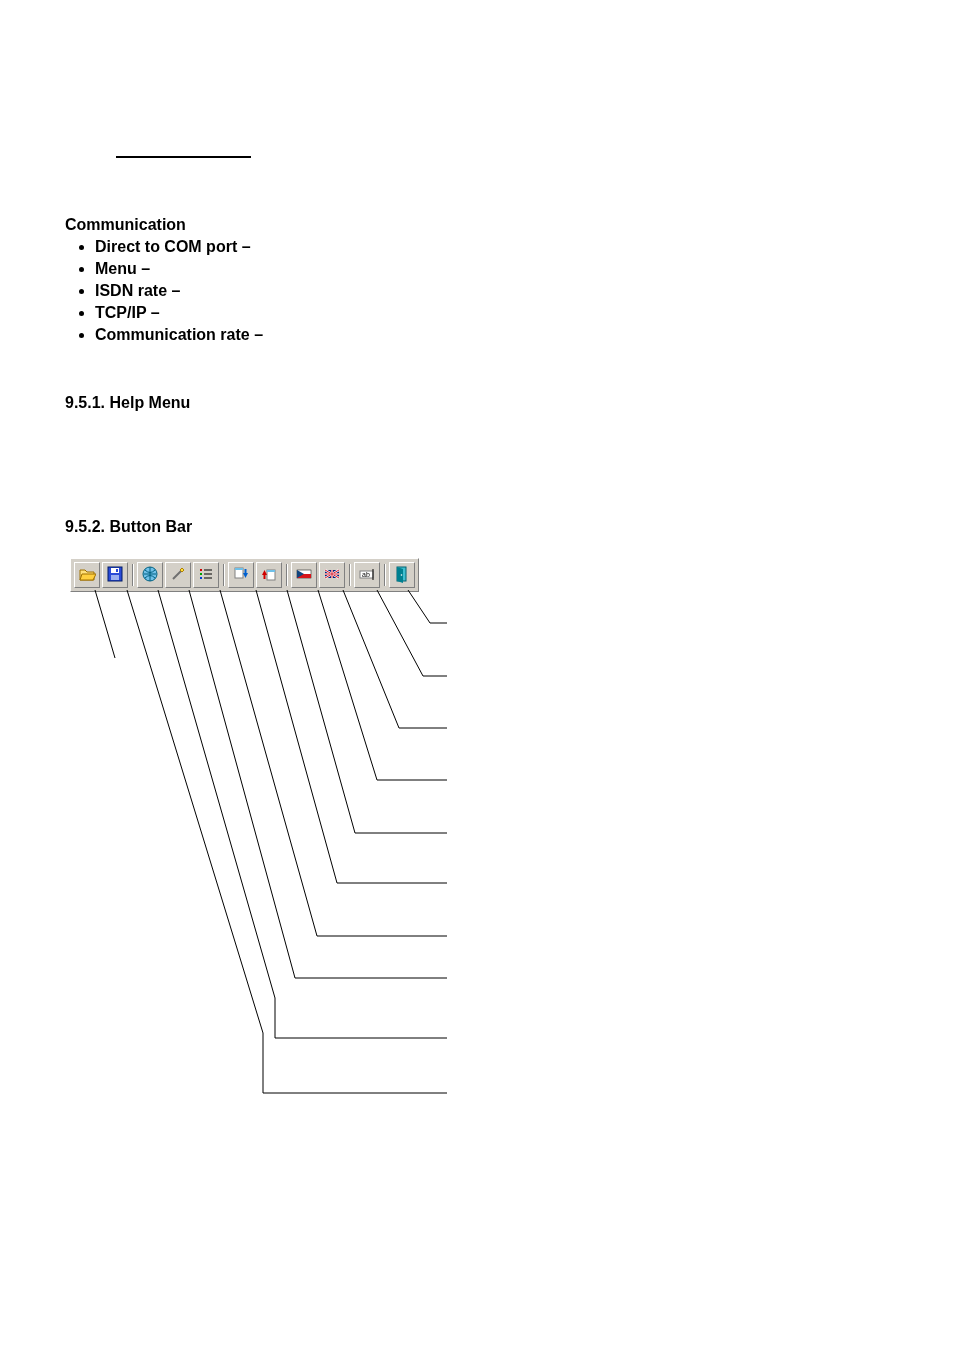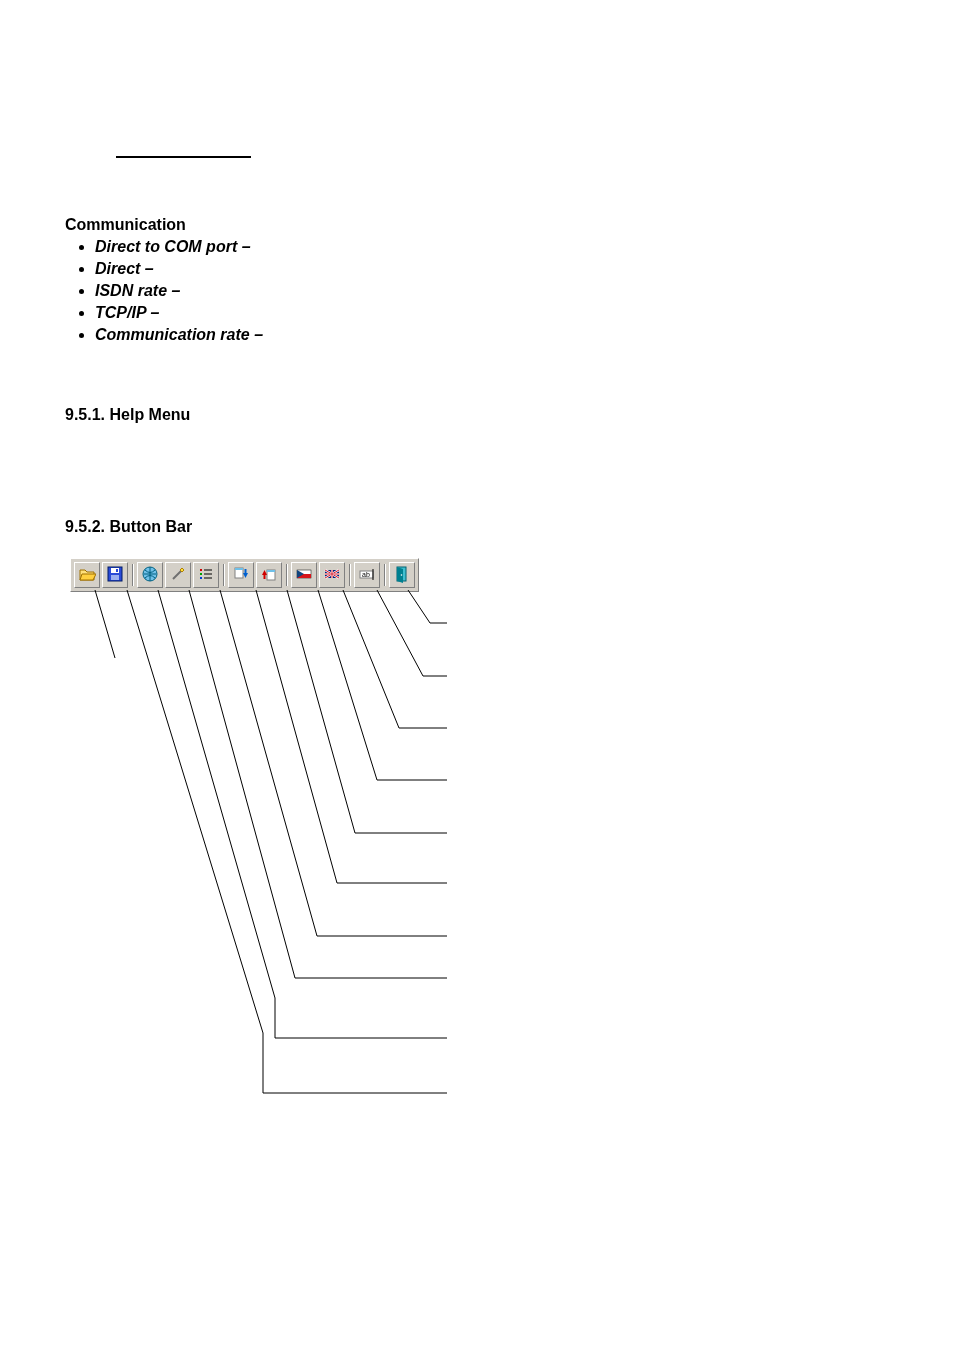--- a/index.html
+++ b/index.html
@@ -35,25 +35,24 @@
   }
   ul.bullets {
     margin: 4px 0 0 0;
     padding-left: 30px;
     font-weight: bold;
     font-size: 16px;
   }
   ul.bullets li {
     margin: 4px 0;
     list-style: disc;
-    font-style: italic;
   }
   .h951 {
     position: absolute;
-    top: 406px;
+    top: 394px;
     left: 65px;
     font-weight: bold;
     font-size: 16px;
   }
   .h952 {
     position: absolute;
     top: 518px;
     left: 65px;
     font-weight: bold;
     font-size: 16px;
@@ -121,21 +120,21 @@
 <body>
 
 <div class="page">
 
   <div class="hr-short"></div>
 
   <div class="section comm">
     <div>Communication</div>
     <ul class="bullets">
       <li>Direct to COM port –</li>
-      <li>Direct –</li>
+      <li>Menu –</li>
       <li>ISDN rate –</li>
       <li>TCP/IP –</li>
       <li>Communication rate –</li>
     </ul>
   </div>
 
   <div class="h951">9.5.1.  Help Menu</div>
   <div class="h952">9.5.2.  Button Bar</div>
 
   <div class="toolbar">

